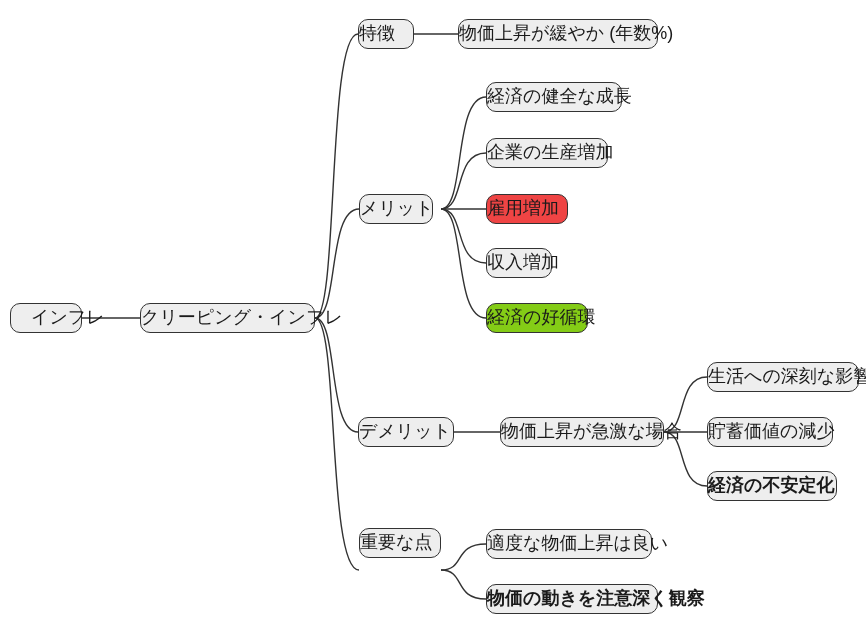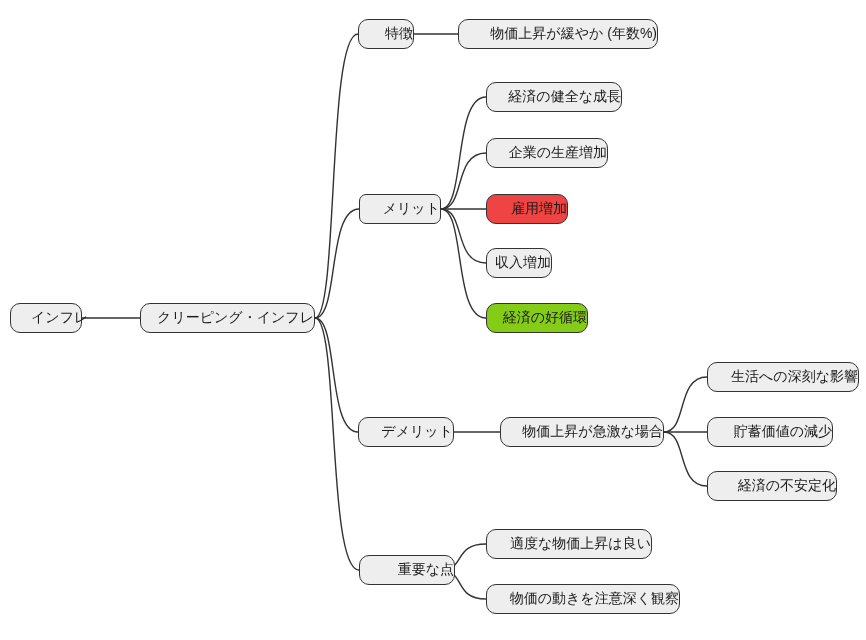--- a/index.html
+++ b/index.html
@@ -23,22 +23,22 @@
   }
   .node {
     position: absolute;
     box-sizing: border-box;
     height: 30px;
     line-height: 27px;
     border: 1.5px solid #333333;
     border-radius: 10px;
     background: #eeeeee;
     color: #1a1a1a;
-    font-size: 14px;
-    text-align: right;
+    font-size: 18px;
+    text-align: left;
     white-space: nowrap;
   }
 </style>
 </head>
 <body>
 
 <div class="canvas">
   <svg id="edges" width="866" height="640" viewBox="0 0 866 640">
       <path d="M82,318 C107,318 94,318 140,318" fill="none" stroke="#333333" stroke-width="1.4"></path>
       <path d="M315,318 C338.65,318 327,34 358,34" fill="none" stroke="#333333" stroke-width="1.4"></path>
@@ -56,28 +56,28 @@
       <path d="M664,432 C687.65,432 676,432 707,432" fill="none" stroke="#333333" stroke-width="1.4"></path>
       <path d="M664,432 C687.65,432 676,486 707,486" fill="none" stroke="#333333" stroke-width="1.4"></path>
       <path d="M441,570 C465.75,570 453,544 486,544" fill="none" stroke="#333333" stroke-width="1.4"></path>
       <path d="M441,570 C465.75,570 453,599 486,599" fill="none" stroke="#333333" stroke-width="1.4"></path>
     </svg>
   <div id="nodes">
       <div class="node" style="left: 10px; top: 303px; width: 72px; background: rgb(238, 238, 238); border-color: rgb(51, 51, 51); color: rgb(26, 26, 26); padding-left: 20px;">インフレ</div>
       <div class="node" style="left: 140px; top: 303px; width: 175px; background: rgb(238, 238, 238); border-color: rgb(51, 51, 51); color: rgb(26, 26, 26);">クリーピング・インフレ</div>
       <div class="node" style="left: 358px; top: 19px; width: 56px; background: rgb(238, 238, 238); border-color: rgb(51, 51, 51); color: rgb(26, 26, 26);">特徴</div>
       <div class="node" style="left: 458px; top: 19px; width: 200px; background: rgb(238, 238, 238); border-color: rgb(51, 51, 51); color: rgb(26, 26, 26);">物価上昇が緩やか (年数%)</div>
-      <div class="node" style="left: 359px; top: 194px; width: 82px; background: rgb(238, 238, 238); border-color: rgb(51, 51, 51); color: rgb(26, 26, 26); border-radius: 7px;">メリット</div>
+      <div class="node" style="left: 359px; top: 194px; width: 74px; background: rgb(238, 238, 238); border-color: rgb(51, 51, 51); color: rgb(26, 26, 26);">メリット</div>
       <div class="node" style="left: 486px; top: 82px; width: 136px; background: rgb(238, 238, 238); border-color: rgb(51, 51, 51); color: rgb(26, 26, 26);">経済の健全な成長</div>
       <div class="node" style="left: 486px; top: 138px; width: 122px; background: rgb(238, 238, 238); border-color: rgb(51, 51, 51); color: rgb(26, 26, 26);">企業の生産増加</div>
       <div class="node" style="left: 486px; top: 194px; width: 82px; background: #ef4444; border-color: rgb(51, 51, 51); color: rgb(26, 26, 26);">雇用増加</div>
       <div class="node" style="left: 486px; top: 248px; width: 66px; background: rgb(238, 238, 238); border-color: rgb(51, 51, 51); color: rgb(26, 26, 26);">収入増加</div>
       <div class="node" style="left: 486px; top: 303px; width: 102px; background: #84cc16; border-color: rgb(51, 51, 51); color: rgb(26, 26, 26);">経済の好循環</div>
       <div class="node" style="left: 358px; top: 417px; width: 96px; background: rgb(238, 238, 238); border-color: rgb(51, 51, 51); color: rgb(26, 26, 26);">デメリット</div>
       <div class="node" style="left: 500px; top: 417px; width: 164px; background: rgb(238, 238, 238); border-color: rgb(51, 51, 51); color: rgb(26, 26, 26);">物価上昇が急激な場合</div>
       <div class="node" style="left: 707px; top: 362px; width: 152px; background: rgb(238, 238, 238); border-color: rgb(51, 51, 51); color: rgb(26, 26, 26);">生活への深刻な影響</div>
       <div class="node" style="left: 707px; top: 417px; width: 126px; background: rgb(238, 238, 238); border-color: rgb(51, 51, 51); color: rgb(26, 26, 26);">貯蓄価値の減少</div>
-      <div class="node" style="left: 707px; top: 471px; width: 130px; background: rgb(238, 238, 238); border-color: rgb(51, 51, 51); color: rgb(26, 26, 26);">経済の不安定化</div>
-      <div class="node" style="left: 359px; top: 555px; width: 96px; background: rgb(238, 238, 238); border-color: rgb(51, 51, 51); color: rgb(26, 26, 26);">重要な点</div>
+      <div class="node" style="left: 707px; top: 471px; width: 130px; background: rgb(238, 238, 238); border-color: rgb(51, 51, 51); color: rgb(26, 26, 26); font-weight: bold;">経済の不安定化</div>
+      <div class="node" style="left: 359px; top: 528px; width: 82px; background: rgb(238, 238, 238); border-color: rgb(51, 51, 51); color: rgb(26, 26, 26);">重要な点</div>
       <div class="node" style="left: 486px; top: 529px; width: 166px; background: rgb(238, 238, 238); border-color: rgb(51, 51, 51); color: rgb(26, 26, 26);">適度な物価上昇は良い</div>
-      <div class="node" style="left: 486px; top: 584px; width: 194px; background: rgb(238, 238, 238); border-color: rgb(51, 51, 51); color: rgb(26, 26, 26);">物価の動きを注意深く観察</div>
+      <div class="node" style="left: 486px; top: 584px; width: 172px; background: rgb(238, 238, 238); border-color: rgb(51, 51, 51); color: rgb(26, 26, 26); font-weight: bold;">物価の動きを注意深く観察</div>
     </div>
 </div>
 
 </body></html>

